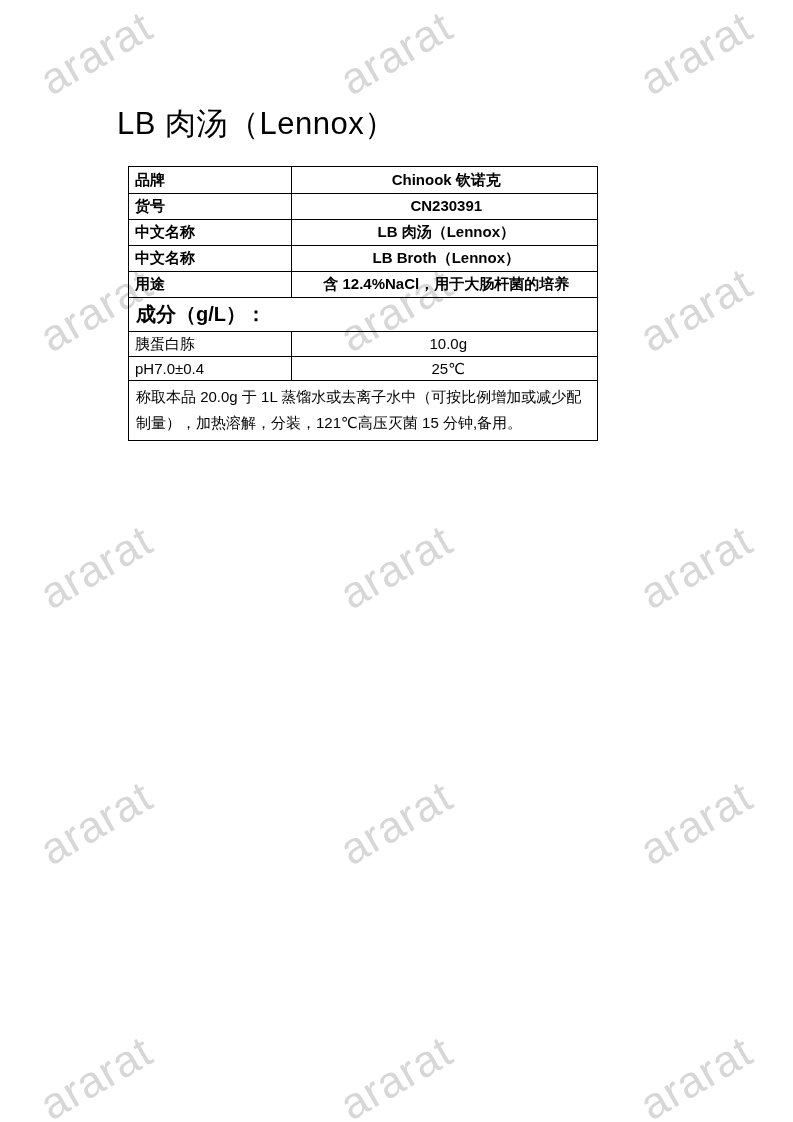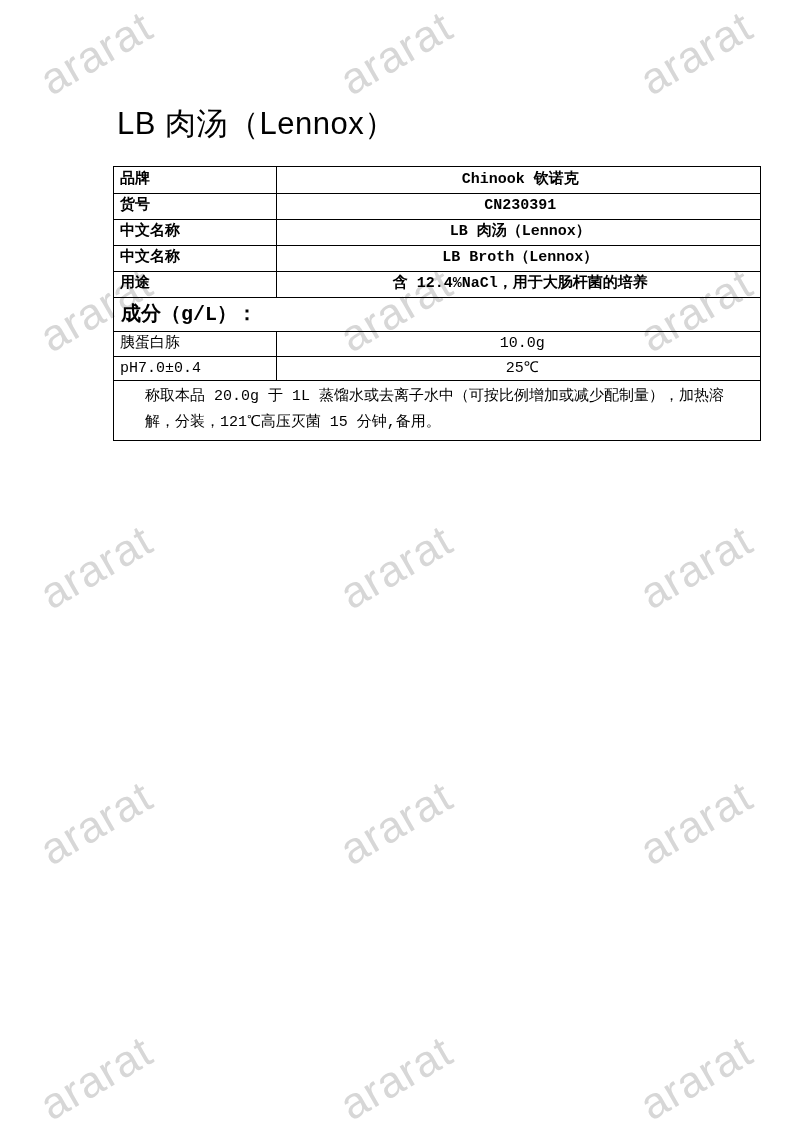--- a/index.html
+++ b/index.html
@@ -32,27 +32,26 @@
     z-index: 2;
     margin: 0;
     font-size: 31px;
     font-weight: 400;
     line-height: 46px;
     letter-spacing: 0.5px;
   }
   
   .doc {
     position: absolute;
-    left: 113px;
+    left: 128px;
     top: 166px;
-    width: 648px;
+    width: 470px;
     z-index: 2;
     border: 1.5px solid #000;
     background: transparent;
-    font-family: Liberation Mono, monospace;
   }
   table { width: 100%; border-collapse: collapse; table-layout: fixed; }
   col.c-label { width: 162px; }
   td {
     padding: 0 6px 0 6px;
     vertical-align: middle;
     font-size: 15px;
     line-height: 18px;
     overflow: hidden;
     white-space: nowrap;
@@ -68,21 +67,20 @@
     font-weight: 700;
     padding: 4px 8px 4px 7px;
     line-height: 25px;
   }
   .usage-text {
     font-size: 15px;
     font-weight: 400;
     line-height: 25.5px;
     padding: 3px 9px 5px 7px;
     min-height: 53px;
-    margin-left: 24px;
   }
 </style>
 </head>
 <body>
 
 <div class="page">
 
   <div class="wm-layer" id="wm-layer">
       <span class="wm-item" style="left: 96px; top: 53px; color: rgb(215, 215, 215);">ararat</span>
       <span class="wm-item" style="left: 396px; top: 53px; color: rgb(215, 215, 215);">ararat</span>

